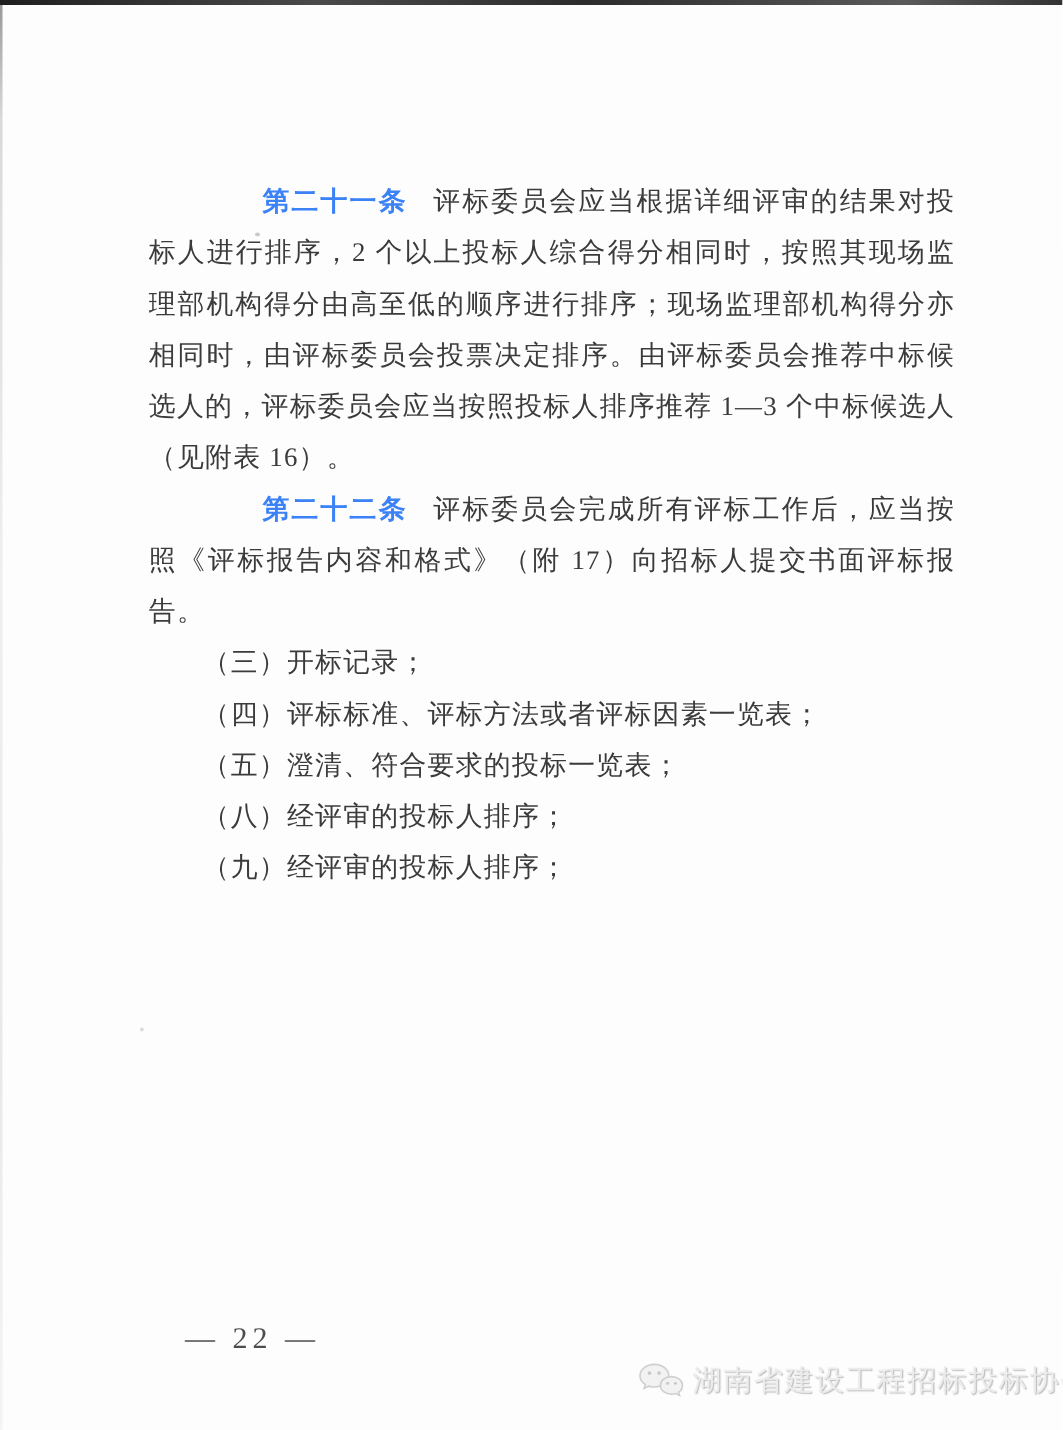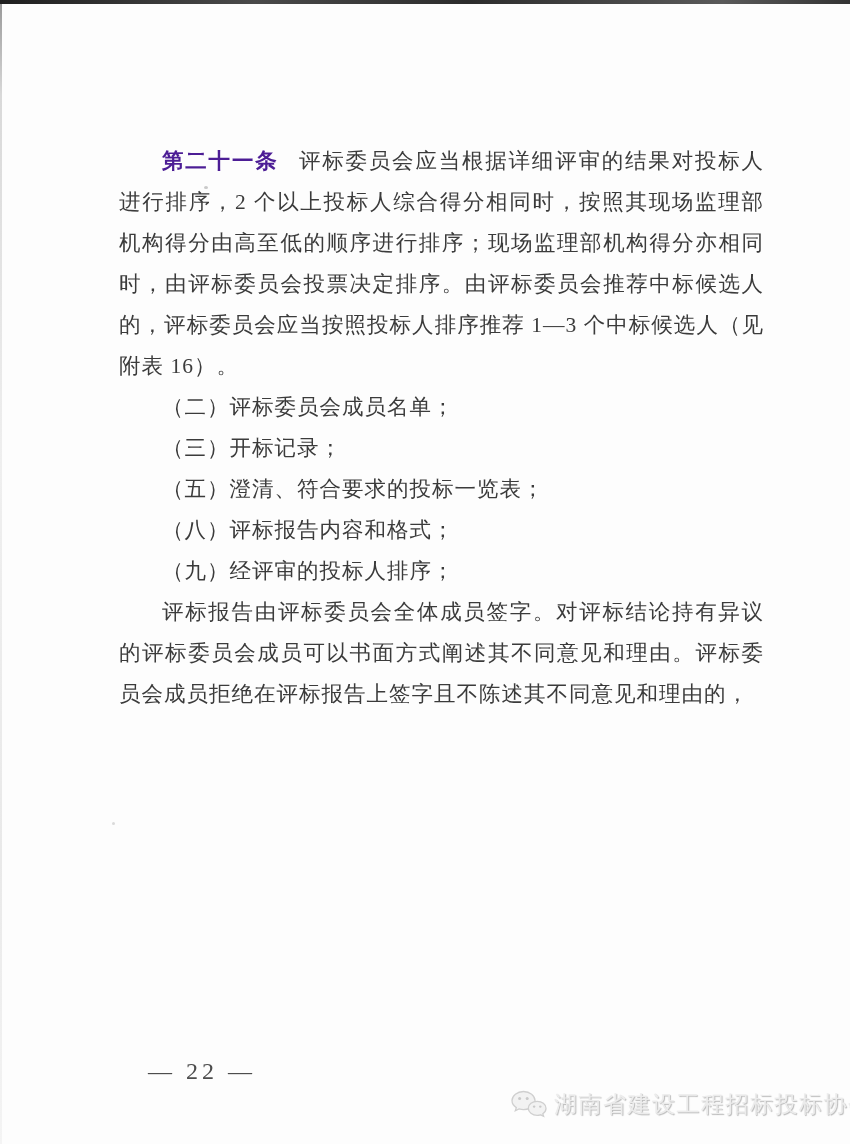--- a/index.html
+++ b/index.html
@@ -49,22 +49,23 @@
     font-size: 21.5px;
     line-height: 41px;
     letter-spacing: 1px;
     color: #3b3b3b;
     text-align: justify;
     text-indent: 2em;
     text-justify: inter-ideograph;
   }
   .article-title {
     font-weight: bold;
-    color: #4c1d95;
+    color: #3b82f6;
     margin-right: 0.95em;
+    margin-left: 48px;
   }
 
   
   .page-number {
     position: absolute;
     left: 148px;
     top: 1058px;
     font-size: 24px;
     letter-spacing: 4px;
     color: #4d4d4d;
@@ -95,29 +96,29 @@
 
   <div class="scan-edge-top"></div>
   <div class="scan-edge-left"></div>
   <div class="speck speck-1"></div>
   <div class="speck speck-2"></div>
 
   <div class="textblock">
 
     <p class="doc-line"><span class="article-title">第二十一条</span><span>评标委员会应当根据详细评审的结果对投标人进行排序，2 个以上投标人综合得分相同时，按照其现场监理部机构得分由高至低的顺序进行排序；现场监理部机构得分亦相同时，由评标委员会投票决定排序。由评标委员会推荐中标候选人的，评标委员会应当按照投标人排序推荐 1—3 个中标候选人（见附表 16）。</span></p>
 
+    <p class="doc-line"><span class="article-title">第二十二条</span><span>评标委员会完成所有评标工作后，应当按照《评标报告内容和格式》（附 17）向招标人提交书面评标报告。</span></p>
 
 
-    <p class="doc-line">（二）评标委员会成员名单；</p>
     <p class="doc-line">（三）开标记录；</p>
+    <p class="doc-line">（四）评标标准、评标方法或者评标因素一览表；</p>
     <p class="doc-line">（五）澄清、符合要求的投标一览表；</p>
-    <p class="doc-line">（八）评标报告内容和格式；</p>
+    <p class="doc-line">（八）经评审的投标人排序；</p>
     <p class="doc-line">（九）经评审的投标人排序；</p>
 
-    <p class="doc-line">评标报告由评标委员会全体成员签字。对评标结论持有异议的评标委员会成员可以书面方式阐述其不同意见和理由。评标委员会成员拒绝在评标报告上签字且不陈述其不同意见和理由的，</p>
 
   </div>
 
   <div class="page-number">— 22 —</div>
 
   <div class="watermark">
     <span>
       <svg class="wechat-icon" width="37" height="31" viewBox="0 0 37 31">
         <g fill="#f2f2f2" stroke="#cfcfcf" stroke-width="1.3">
           <path d="M13.5,2.5 C7.2,2.5 2,6.6 2,11.6 C2,14.5 3.7,17 6.3,18.6 L5.3,21.8 L9.0,19.9 C10.4,20.3 11.9,20.6 13.5,20.6 C19.8,20.6 25,16.6 25,11.6 C25,6.6 19.8,2.5 13.5,2.5 Z"></path>

